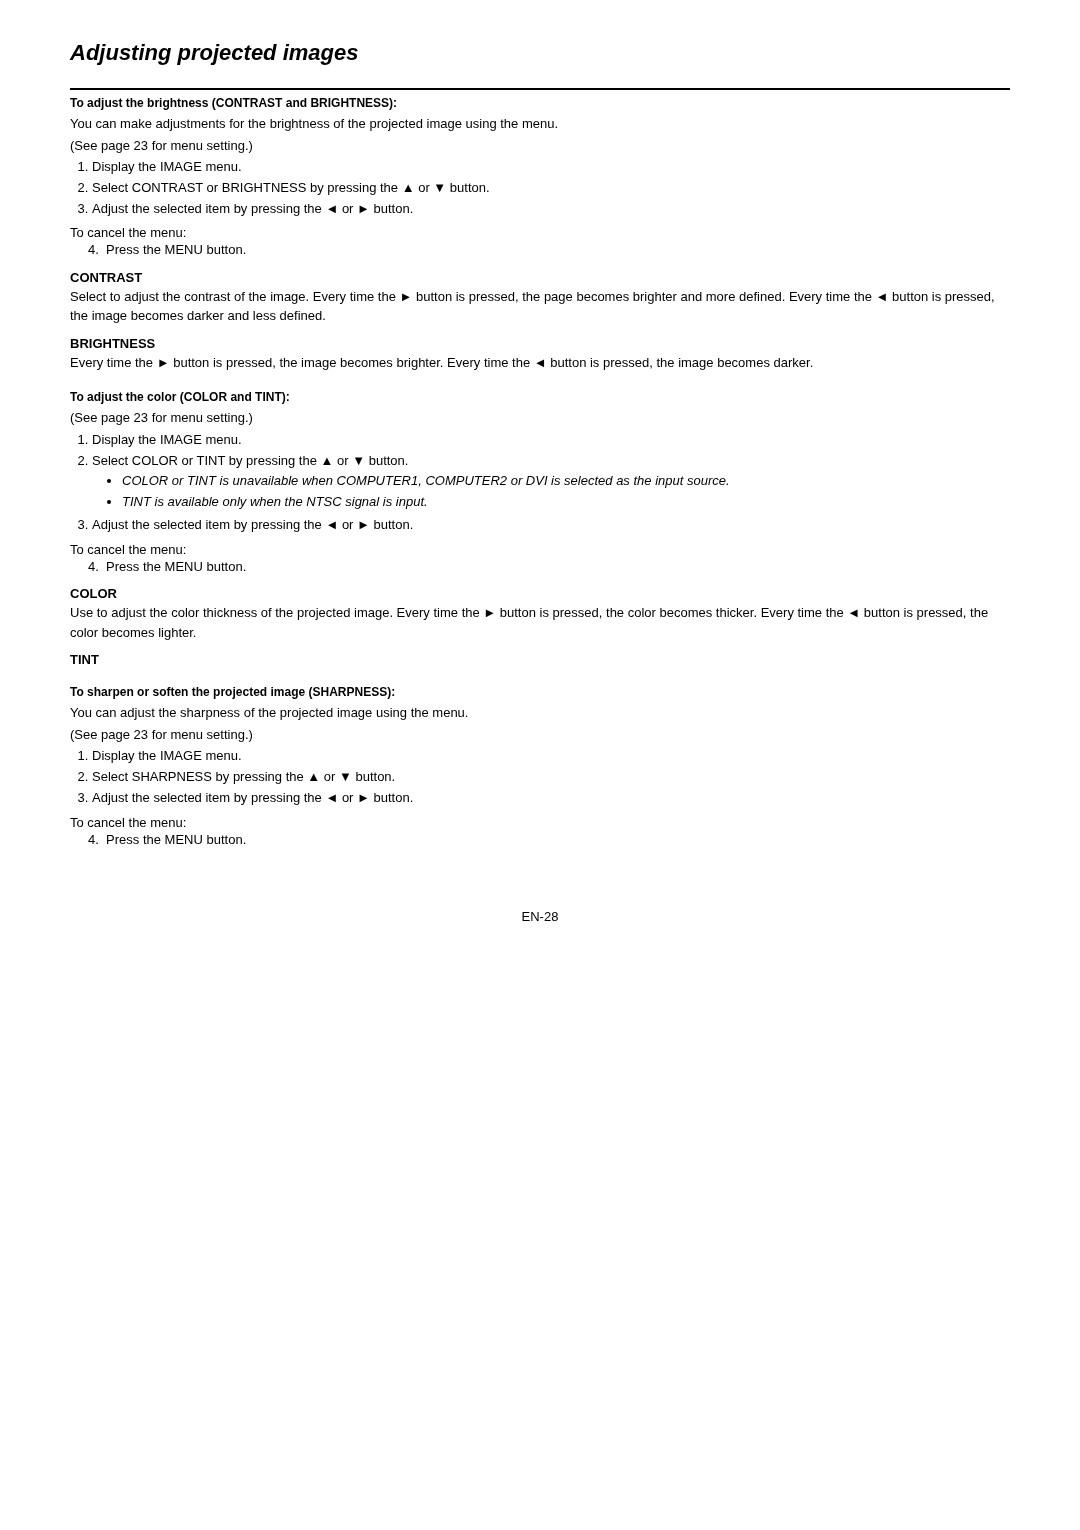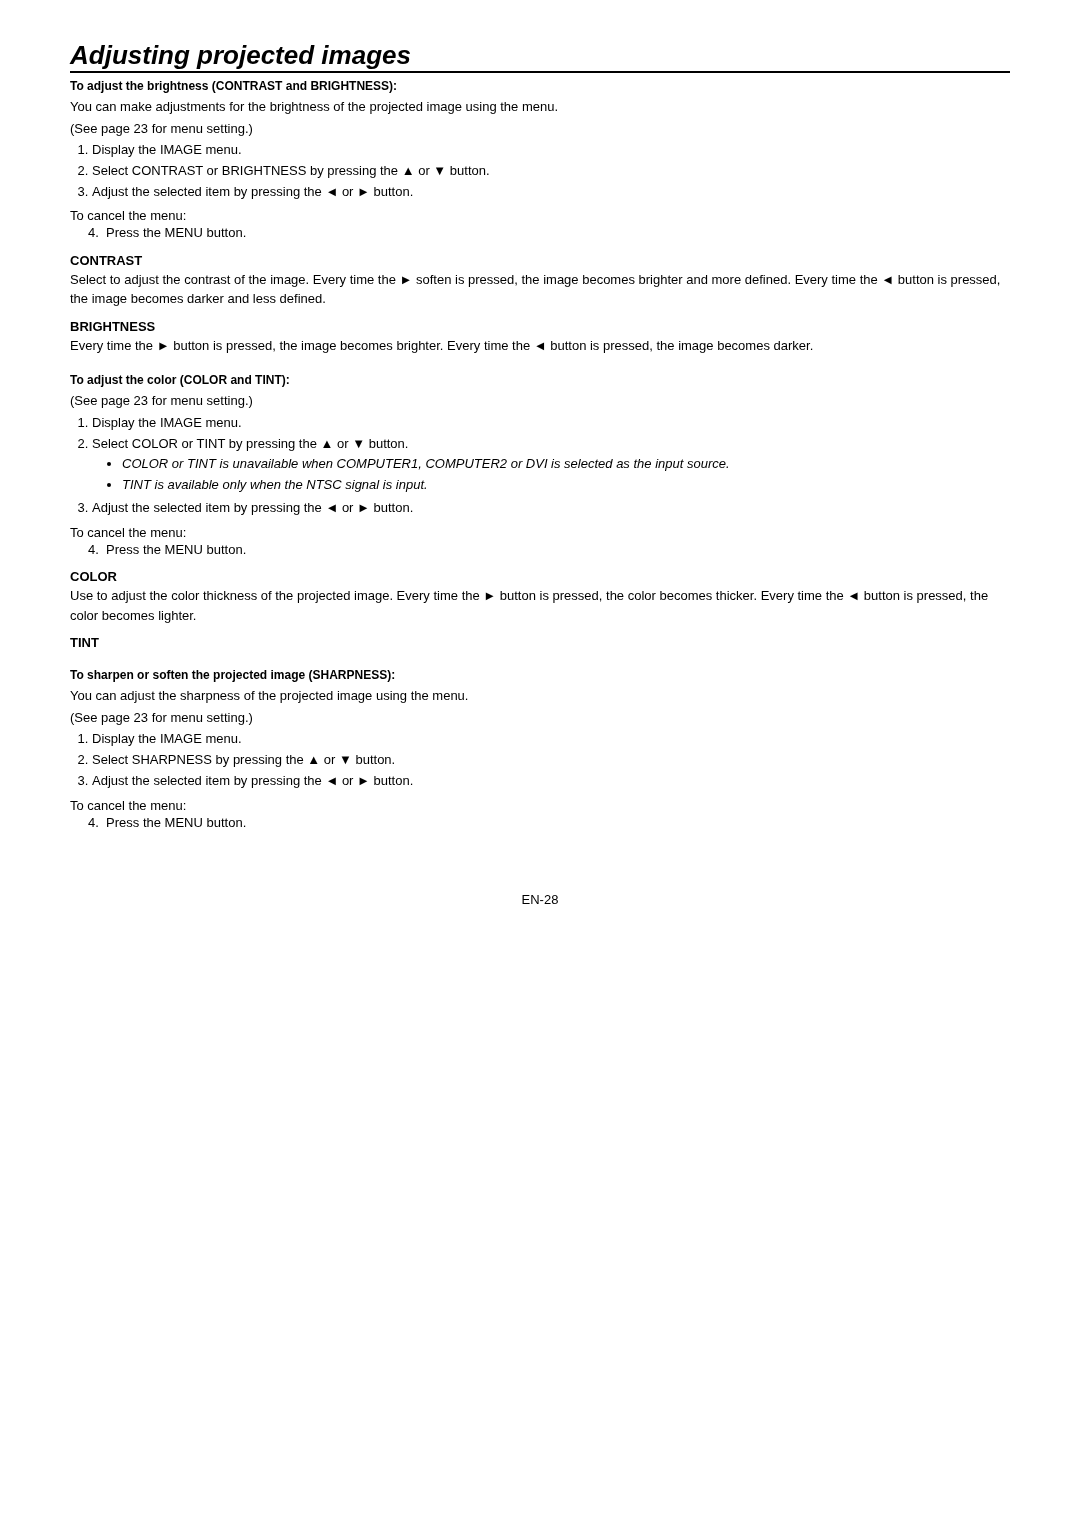--- a/index.html
+++ b/index.html
@@ -12,26 +12,26 @@
       background: #ffffff;
       font-family: Arial, Helvetica, sans-serif;
       font-size: 13px;
       color: #000000;
       width: 1080px;
       min-height: 1530px;
       padding: 40px 70px 40px 70px;
     }
 
     .page-title {
-      font-size: 26px;
+      font-size: 22px;
       font-style: italic;
       font-weight: bold;
       margin-bottom: 6px;
       border-bottom: 2px solid #000;
-      padding-bottom: 0;
+      padding-bottom: 22px;
       display: block;
     }
 
     .section {
       margin-bottom: 18px;
     }
 
     .section-heading {
       font-size: 12px;
       font-weight: bold;
@@ -101,21 +101,21 @@
     <li>Display the IMAGE menu.</li>
     <li>Select CONTRAST or BRIGHTNESS by pressing the ▲ or ▼ button.</li>
     <li>Adjust the selected item by pressing the ◄ or ► button.</li>
   </ol>
   <div style="margin-top:6px;">
     <span class="cancel-menu-label">To cancel the menu:</span><br>
     <span class="indent body-text">4.&nbsp;&nbsp;<span>Press the MENU button.</span></span>
   </div>
   <div>
     <div class="term-label">CONTRAST</div>
-    <p class="body-text">Select to adjust the contrast of the image. Every time the ► soften is pressed, the image becomes brighter and more defined. Every time the ◄ button is pressed, the image becomes darker and less defined.</p>
+    <p class="body-text">Select to adjust the contrast of the image. Every time the ► button is pressed, the page becomes brighter and more defined. Every time the ◄ button is pressed, the image becomes darker and less defined.</p>
   </div>
   <div>
     <div class="term-label">BRIGHTNESS</div>
     <p class="body-text">Every time the ► button is pressed, the image becomes brighter. Every time the ◄ button is pressed, the image becomes darker.</p>
   </div>
 </div>
 
 <div class="section">
   <div class="section-heading">To adjust the color (COLOR and TINT):</div>
   <p class="body-text">(See page 23 for menu setting.)</p>

